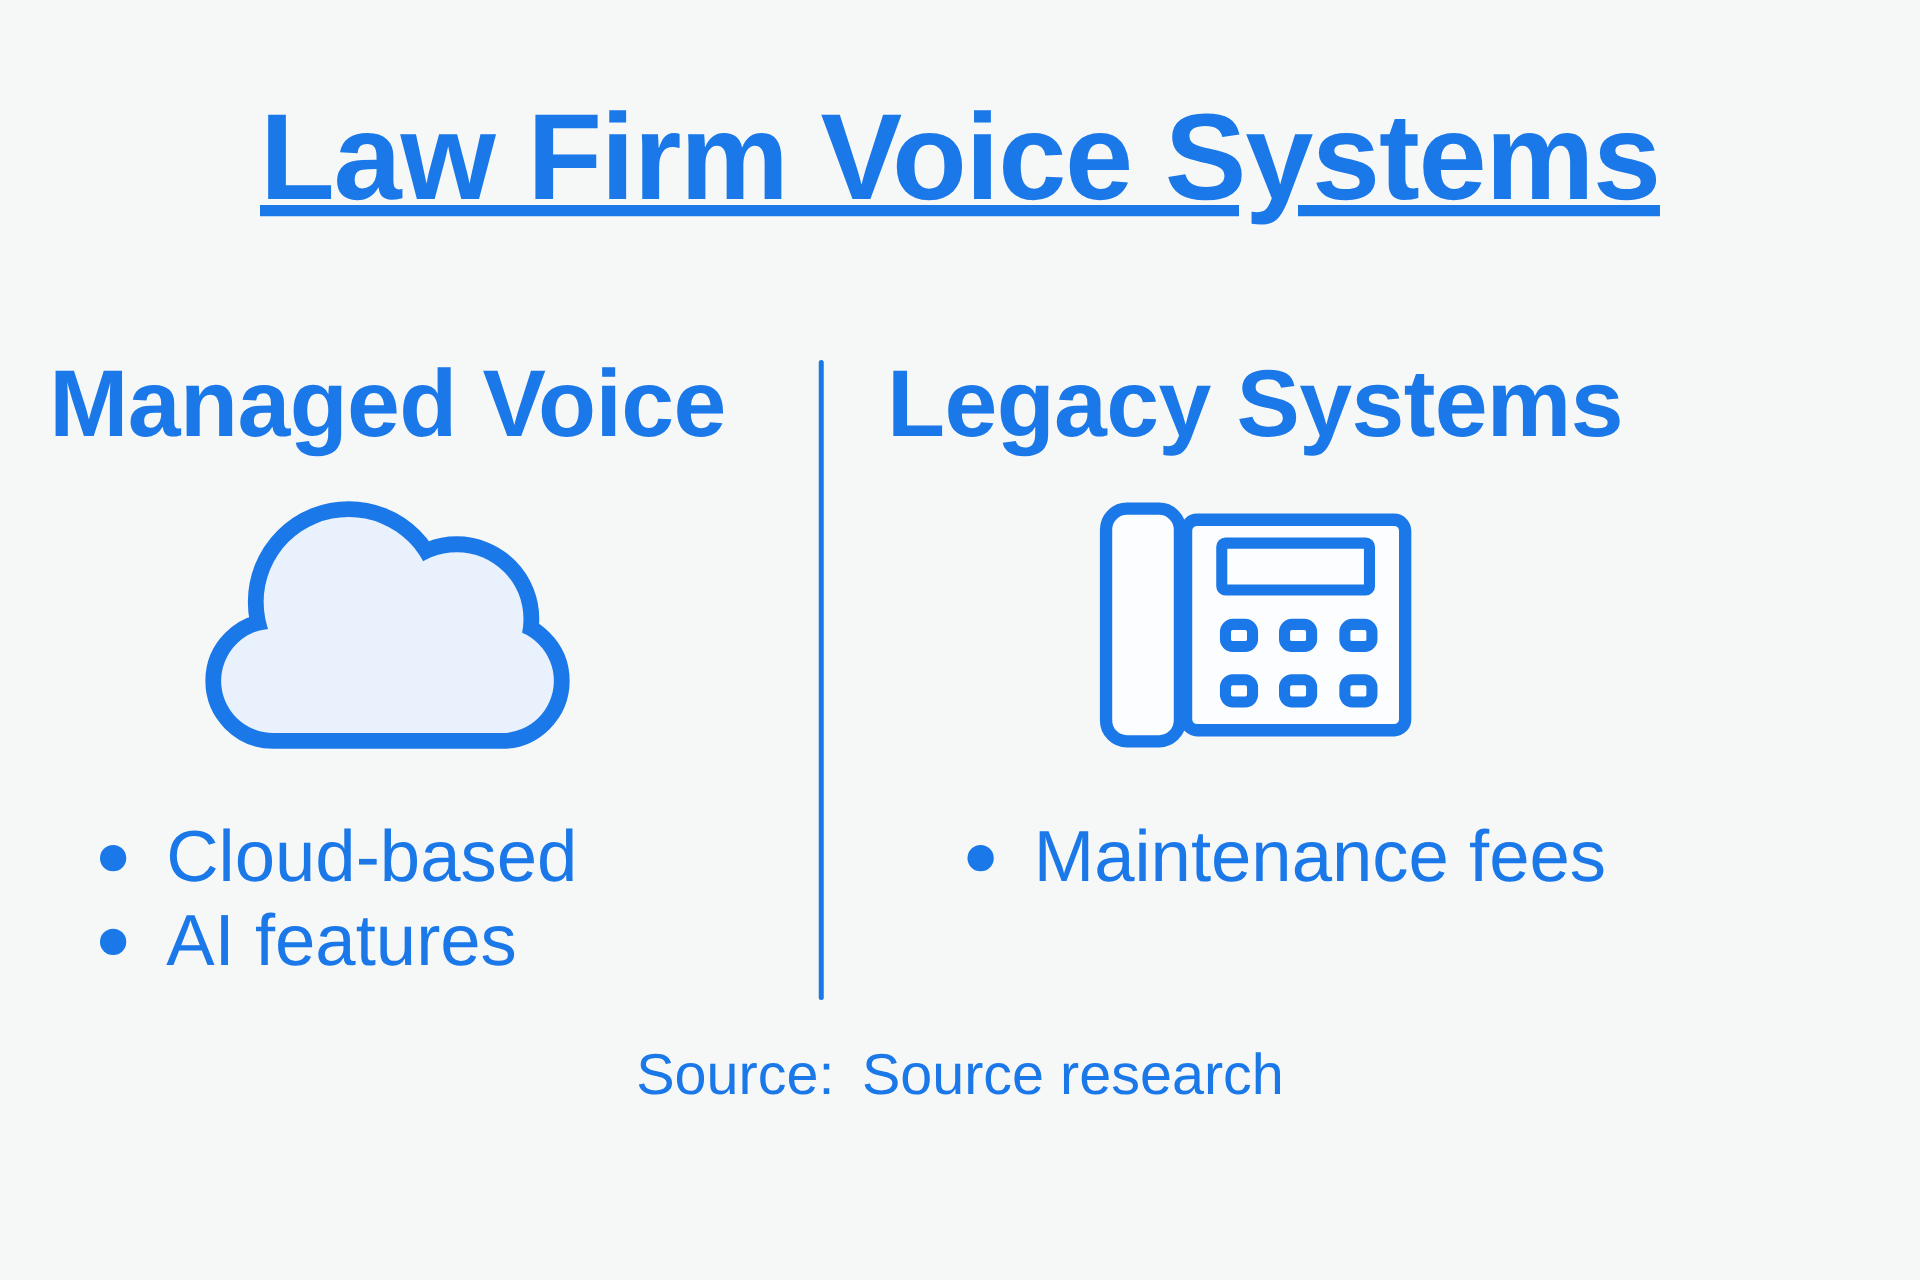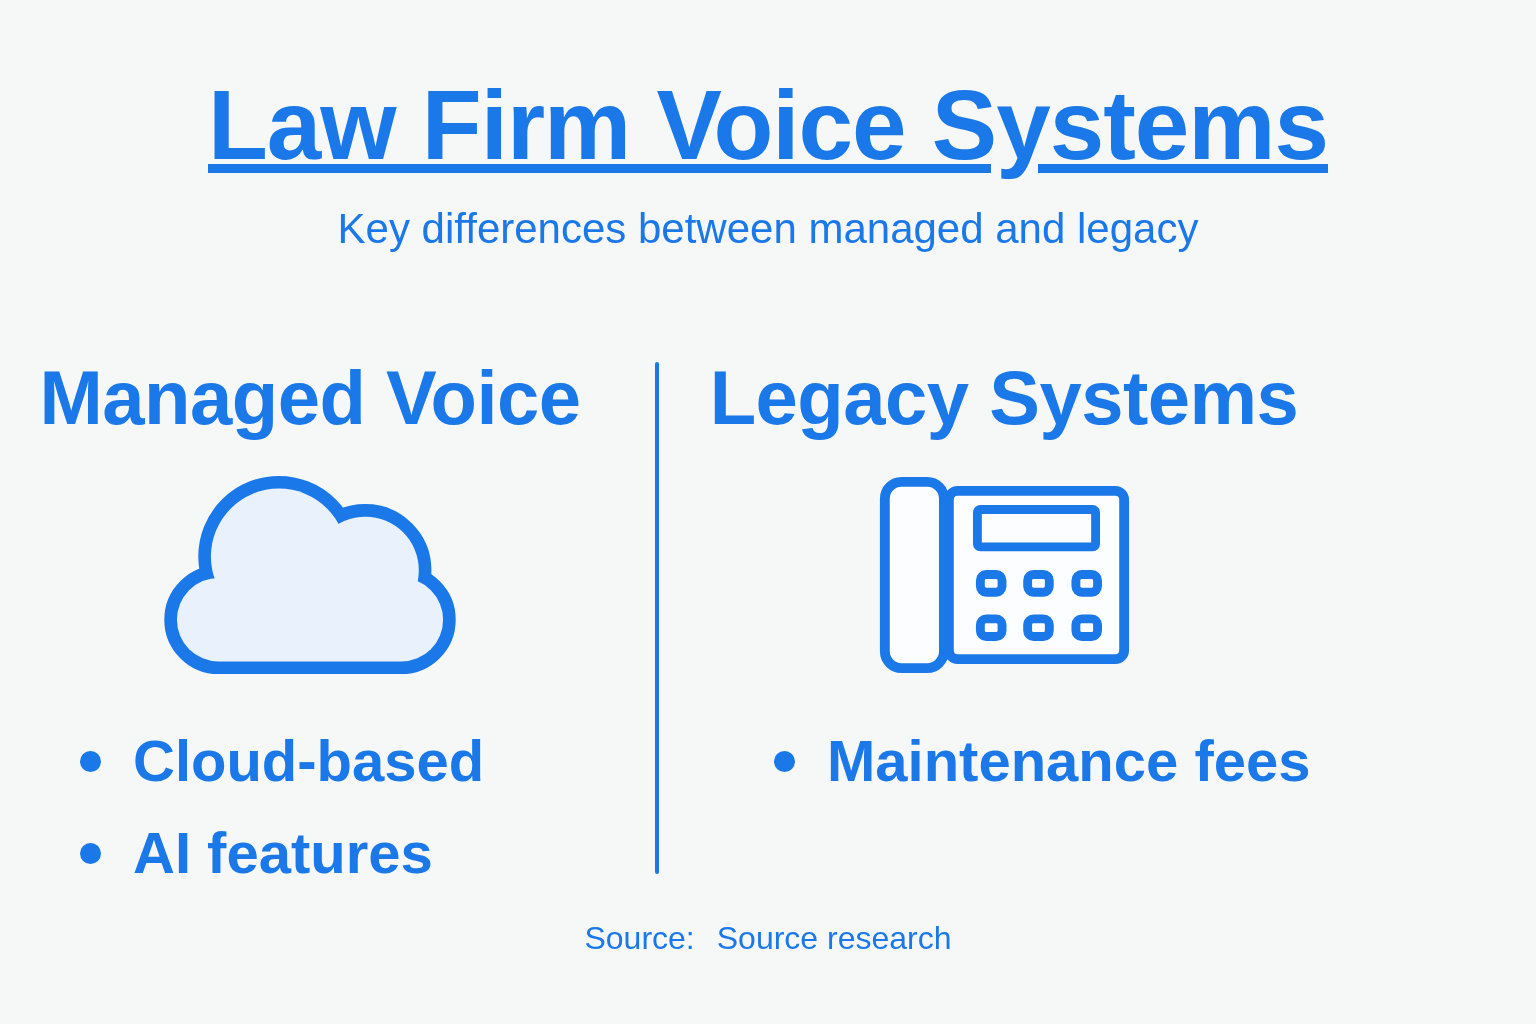--- a/index.html
+++ b/index.html
@@ -42,47 +42,46 @@
     margin-top:32px;height:206px;
     display:flex;justify-content:center;align-items:center;
   }
   .divider{
     width:4px;height:512px;margin:6px 35px 0 35px;
     background:var(--accent);border-radius:2px;
     flex:0 0 auto;
   }
   .bullets{
     list-style:none;margin:50px 0 0 0;padding:0 0 0 80px;
-    display:flex;flex-direction:column;row-gap:26px;font-weight:bold;
+    display:flex;flex-direction:column;
   }
   .bullet-item{
     display:flex;align-items:center;column-gap:32px;
     font-size:58px;line-height:1.15;
   }
   .bullet-dot{
     width:21px;height:21px;border-radius:50%;
     background:var(--accent);flex:0 0 auto;
   }
   .source{
     margin-top:32px;text-align:left;
-    font-size:32px;line-height:1.2;
+    font-size:46px;line-height:1.2;
     display:flex;justify-content:center;column-gap:22px;
   }
   .cloud-stroke{fill:var(--icon-fill);stroke:var(--accent);stroke-width:26;}
   .cloud-fill{fill:var(--icon-fill);}
   .phone-outer{fill:var(--icon-face);stroke:var(--accent);stroke-width:10;}
   .phone-detail{fill:none;stroke:var(--accent);stroke-width:9;}
 </style>
 </head>
 <body>
 
 <div class="page">
 
   <h1 class="title">Law Firm Voice Systems</h1>
-  <p class="subtitle">Key differences between managed and legacy</p>
 
   <div class="columns">
 
     <div class="col">
       <h2 class="col-heading">Managed Voice</h2>
       <div class="icon-wrap">
         <svg width="292" height="204" viewBox="0 0 300 210" aria-hidden="true">
           <g class="cloud-stroke">
             <circle cx="118" cy="86" r="70"></circle>
             <circle cx="207" cy="100" r="55"></circle>

